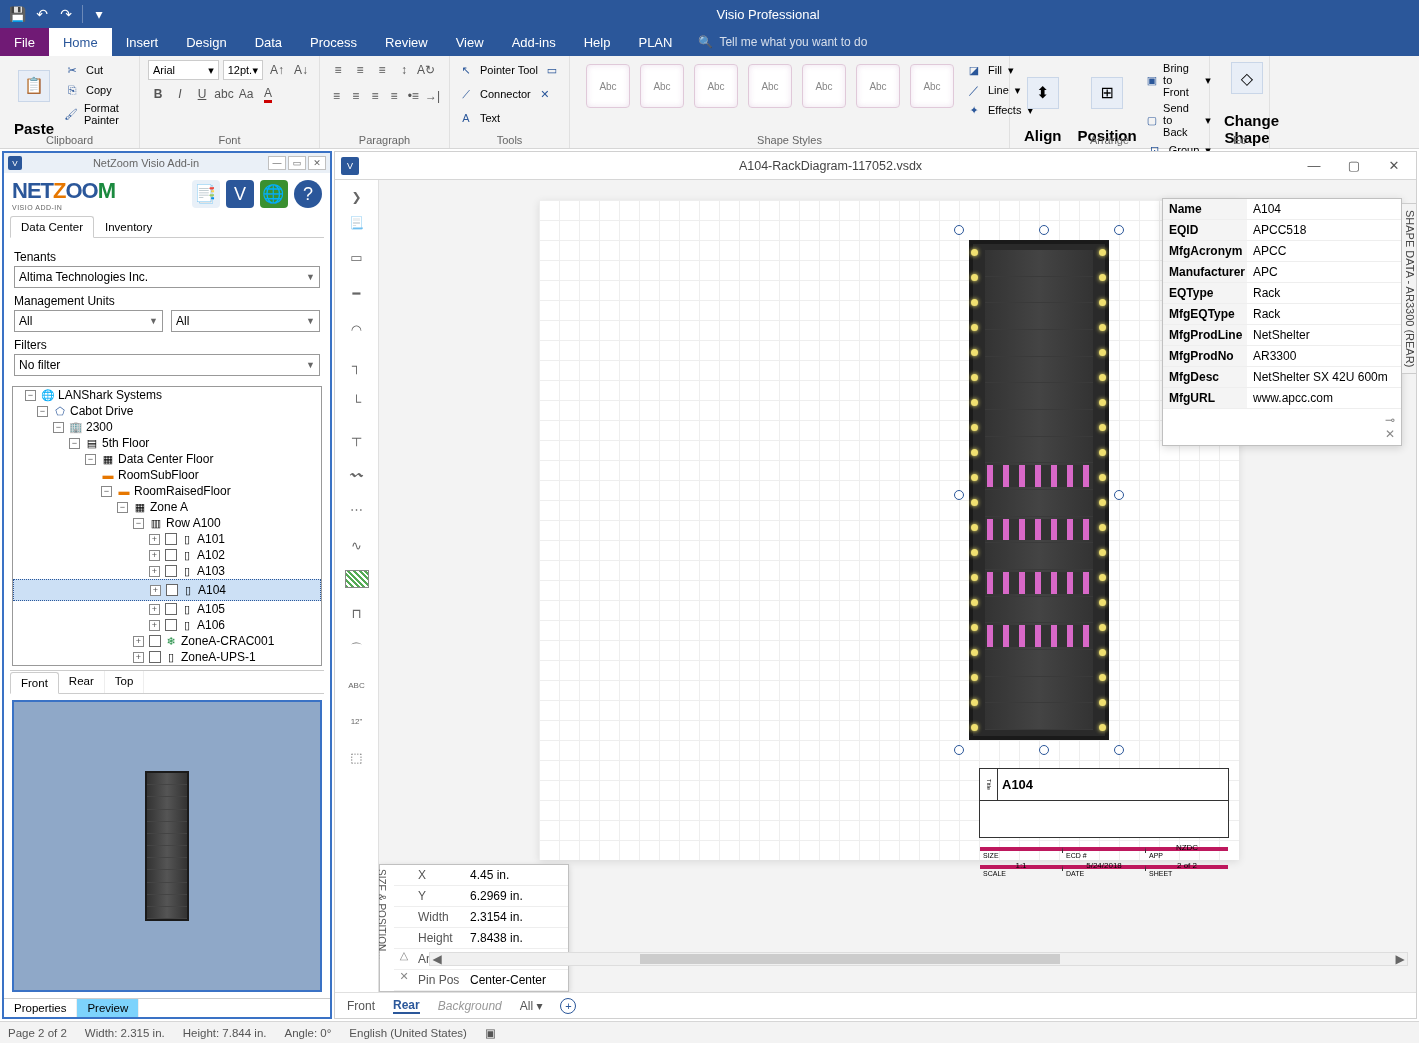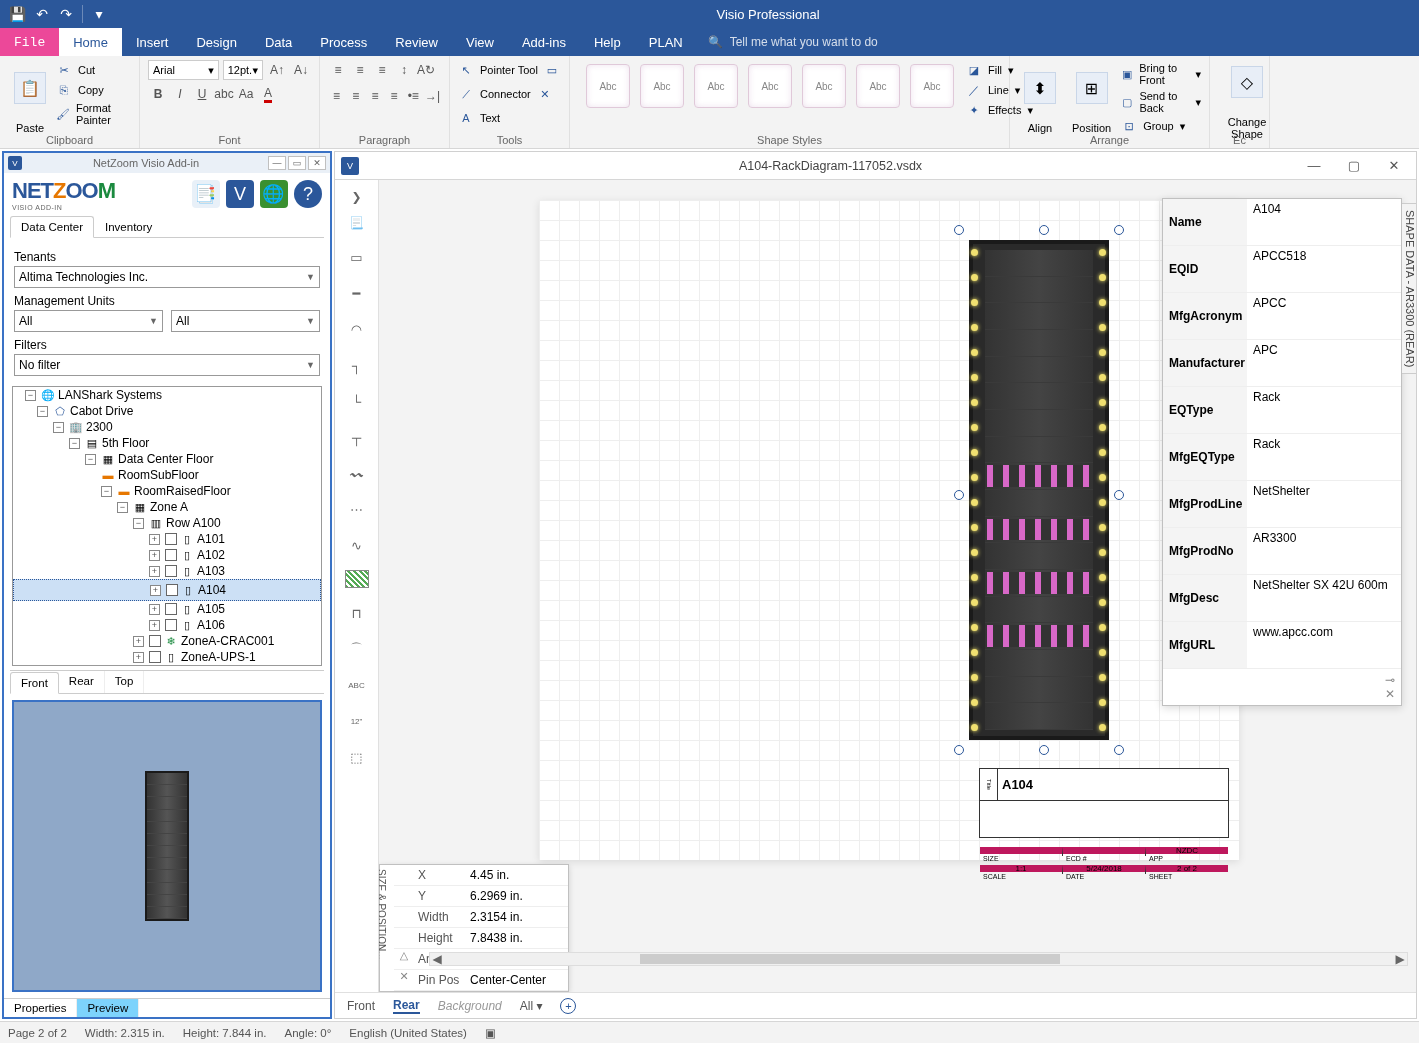--- a/index.html
+++ b/index.html
@@ -8,32 +8,32 @@
 
 .titlebar { height:28px; background:#2b579a; color:#fff; display:flex; align-items:center; }
 .qat { display:flex; gap:8px; padding:0 10px; align-items:center; }
 .qat .qicon { width:16px; height:16px; display:flex; align-items:center; justify-content:center; font-size:14px; cursor:pointer; }
 .qdiv { width:1px; height:18px; background:rgba(255,255,255,0.3); }
 .app-title { flex:1; text-align:center; font-size:13px; }
 
 
 .tabstrip { height:28px; background:#2b579a; display:flex; align-items:stretch; color:#fff; }
 .tab { padding:0 14px; display:flex; align-items:center; font-size:13px; cursor:pointer; }
-.tab.file { background:#ec4899;font-family:Liberation Mono, monospace; }
+.tab.file { background:#701a75; }
 .tab.active { background:#fff; color:#2b579a; }
 .tell-me { display:flex; align-items:center; margin-left:12px; color:rgba(255,255,255,0.8); gap:6px; }
 
 
 .ribbon { height:93px; background:#f3f3f3; border-bottom:1px solid #d6d6d6; display:flex; }
 .ribgrp { border-right:1px solid #e0e0e0; padding:4px 8px 2px 8px; display:flex; flex-direction:column; position:relative; }
 .ribgrp-label { position:absolute; bottom:2px; left:0; right:0; text-align:center; font-size:11px; color:#666; }
 .ribgrp-body { flex:1; display:flex; gap:4px; }
 .vbtn { display:flex; flex-direction:column; align-items:center; justify-content:center; padding:2px 6px; cursor:pointer; }
 .vbtn .ic { width:32px; height:32px; background:#e8eef7; border:1px solid #c9d6e8; display:flex; align-items:center; justify-content:center; font-size:16px; }
-.vbtn .lbl { font-size:11px; margin-top:18px; }
+.vbtn .lbl { font-size:15px; margin-top:18px;font-weight:bold; }
 .hrow { display:flex; align-items:center; gap:6px; font-size:11px; padding:2px 0; }
 .hrow .sic { width:16px; height:16px; display:flex; align-items:center; justify-content:center; color:#2b579a; }
 .combo { height:20px; background:#fff; border:1px solid #ccc; display:flex; align-items:center; padding:7px 4px; font-size:11px; }
 .smallbtns { display:flex; gap:2px; }
 .sb { width:20px; height:20px; display:flex; align-items:center; justify-content:center; cursor:pointer; font-size:12px; color:#555; }
 .shape-gallery { display:flex; gap:10px; padding:4px 8px; }
 .sgitem { width:44px; height:44px; border:1px solid #e0c9d9; border-radius:4px; background:#fff; display:flex; align-items:center; justify-content:center; font-size:10px; color:#888; cursor:pointer; box-shadow:inset 0 0 6px rgba(200,160,200,0.3); }
 
 
 .workarea { position:absolute; top:149px; left:0; right:0; bottom:22px; display:flex; }
@@ -94,39 +94,39 @@
 .rack-sel .h4{top:50%;left:-5px;} .rack-sel .h5{top:50%;right:-5px;}
 .rack-sel .h6{bottom:-5px;left:-5px;} .rack-sel .h7{bottom:-5px;left:50%;} .rack-sel .h8{bottom:-5px;right:-5px;}
 .rack-lights { position:absolute; top:10px; bottom:10px; width:8px; display:flex; flex-direction:column; justify-content:space-around; }
 .rack-lights.l{left:12px;} .rack-lights.r{right:12px;}
 .rack-lights .dot{width:7px;height:7px;border-radius:50%;background:#f0e070;box-shadow:0 0 4px #fff070;}
 
 
 .shapedata { position:absolute; top:18px; right:14px; width:240px; background:#fff; border:1px solid #c0c0c0; box-shadow:0 2px 8px rgba(0,0,0,0.15); font-size:12px; }
 .sd-title { position:absolute; right:-18px; top:4px; writing-mode:vertical-lr; font-size:11px; color:#444; background:#f3f3f3; padding:6px 2px; border:1px solid #ccc; border-left:none; }
 .sd-row { display:flex; border-bottom:1px solid #eee; }
-.sd-row .k { width:84px; padding:16px 6px; background:#f4f4f4; font-weight:bold; }
+.sd-row .k { width:84px; padding:3px 6px; background:#f4f4f4; font-weight:bold; }
 .sd-row .v { flex:1; padding:3px 6px; }
 
 
 .sizepos { position:absolute; left:0; bottom:0; width:190px; background:#fff; border:1px solid #c0c0c0; box-shadow:0 2px 6px rgba(0,0,0,0.15); font-size:12px; }
 .sp-title { position:absolute; left:-4px; top:4px; writing-mode:vertical-lr; font-size:10px; color:#555; }
 .sp-body { margin-left:14px; }
 .sp-row { display:flex; border-bottom:1px solid #eee; }
 .sp-row .ic { width:20px; text-align:center; color:#888; font-size:11px; }
 .sp-row .k { width:52px; padding:3px 4px; color:#555; }
 .sp-row .v { flex:1; padding:3px 4px; }
 
 
 .titleblock { position:absolute; right:10px; bottom:22px; width:250px; background:#fff; border:1px solid #333; font-size:9px; }
 .tb-main { height:32px; border-bottom:1px solid #333; display:flex; }
 .tb-main .l { width:18px; border-right:1px solid #333; writing-mode:vertical-rl; font-size:6px; display:flex; align-items:center; justify-content:center; padding:2px; }
 .tb-main .c { flex:1; padding:2px 4px; font-size:13px; font-weight:bold; display:flex; align-items:center; }
 .tb-row { display:flex; height:18px; }
-.tb-row .cell { flex:1; border-right:1px solid #333; border-top:7px solid #be185d; padding:1px 3px; font-size:7px; position:relative;margin-top:46px; }
+.tb-row .cell { flex:1; border-right:1px solid #333; border-top:4px solid #be185d; padding:1px 3px; font-size:7px; position:relative;margin-top:46px; }
 .tb-row .cell:last-child{border-right:none;}
 .tb-row .cell .val { position:absolute; bottom:1px; left:0; right:0; text-align:center; font-size:8px; }
 
 .created { position:absolute; left:200px; bottom:86px; font-size:12px; color:#333; text-align:center; line-height:1.4; }
 
 .doc-sheets { height:26px; background:#fff; border-top:1px solid #e0e0e0; display:flex; align-items:center; padding:0 12px; gap:18px; font-size:12px; color:#555; }
 .doc-sheets .sh { cursor:pointer; }
 .doc-sheets .sh.active { color:#2b579a; border-bottom:2px solid #2b579a; font-weight:600; }
 .doc-sheets .add { width:16px; height:16px; border:1.5px solid #2b579a; border-radius:50%; display:flex; align-items:center; justify-content:center; color:#2b579a; font-size:11px; cursor:pointer; }
 

